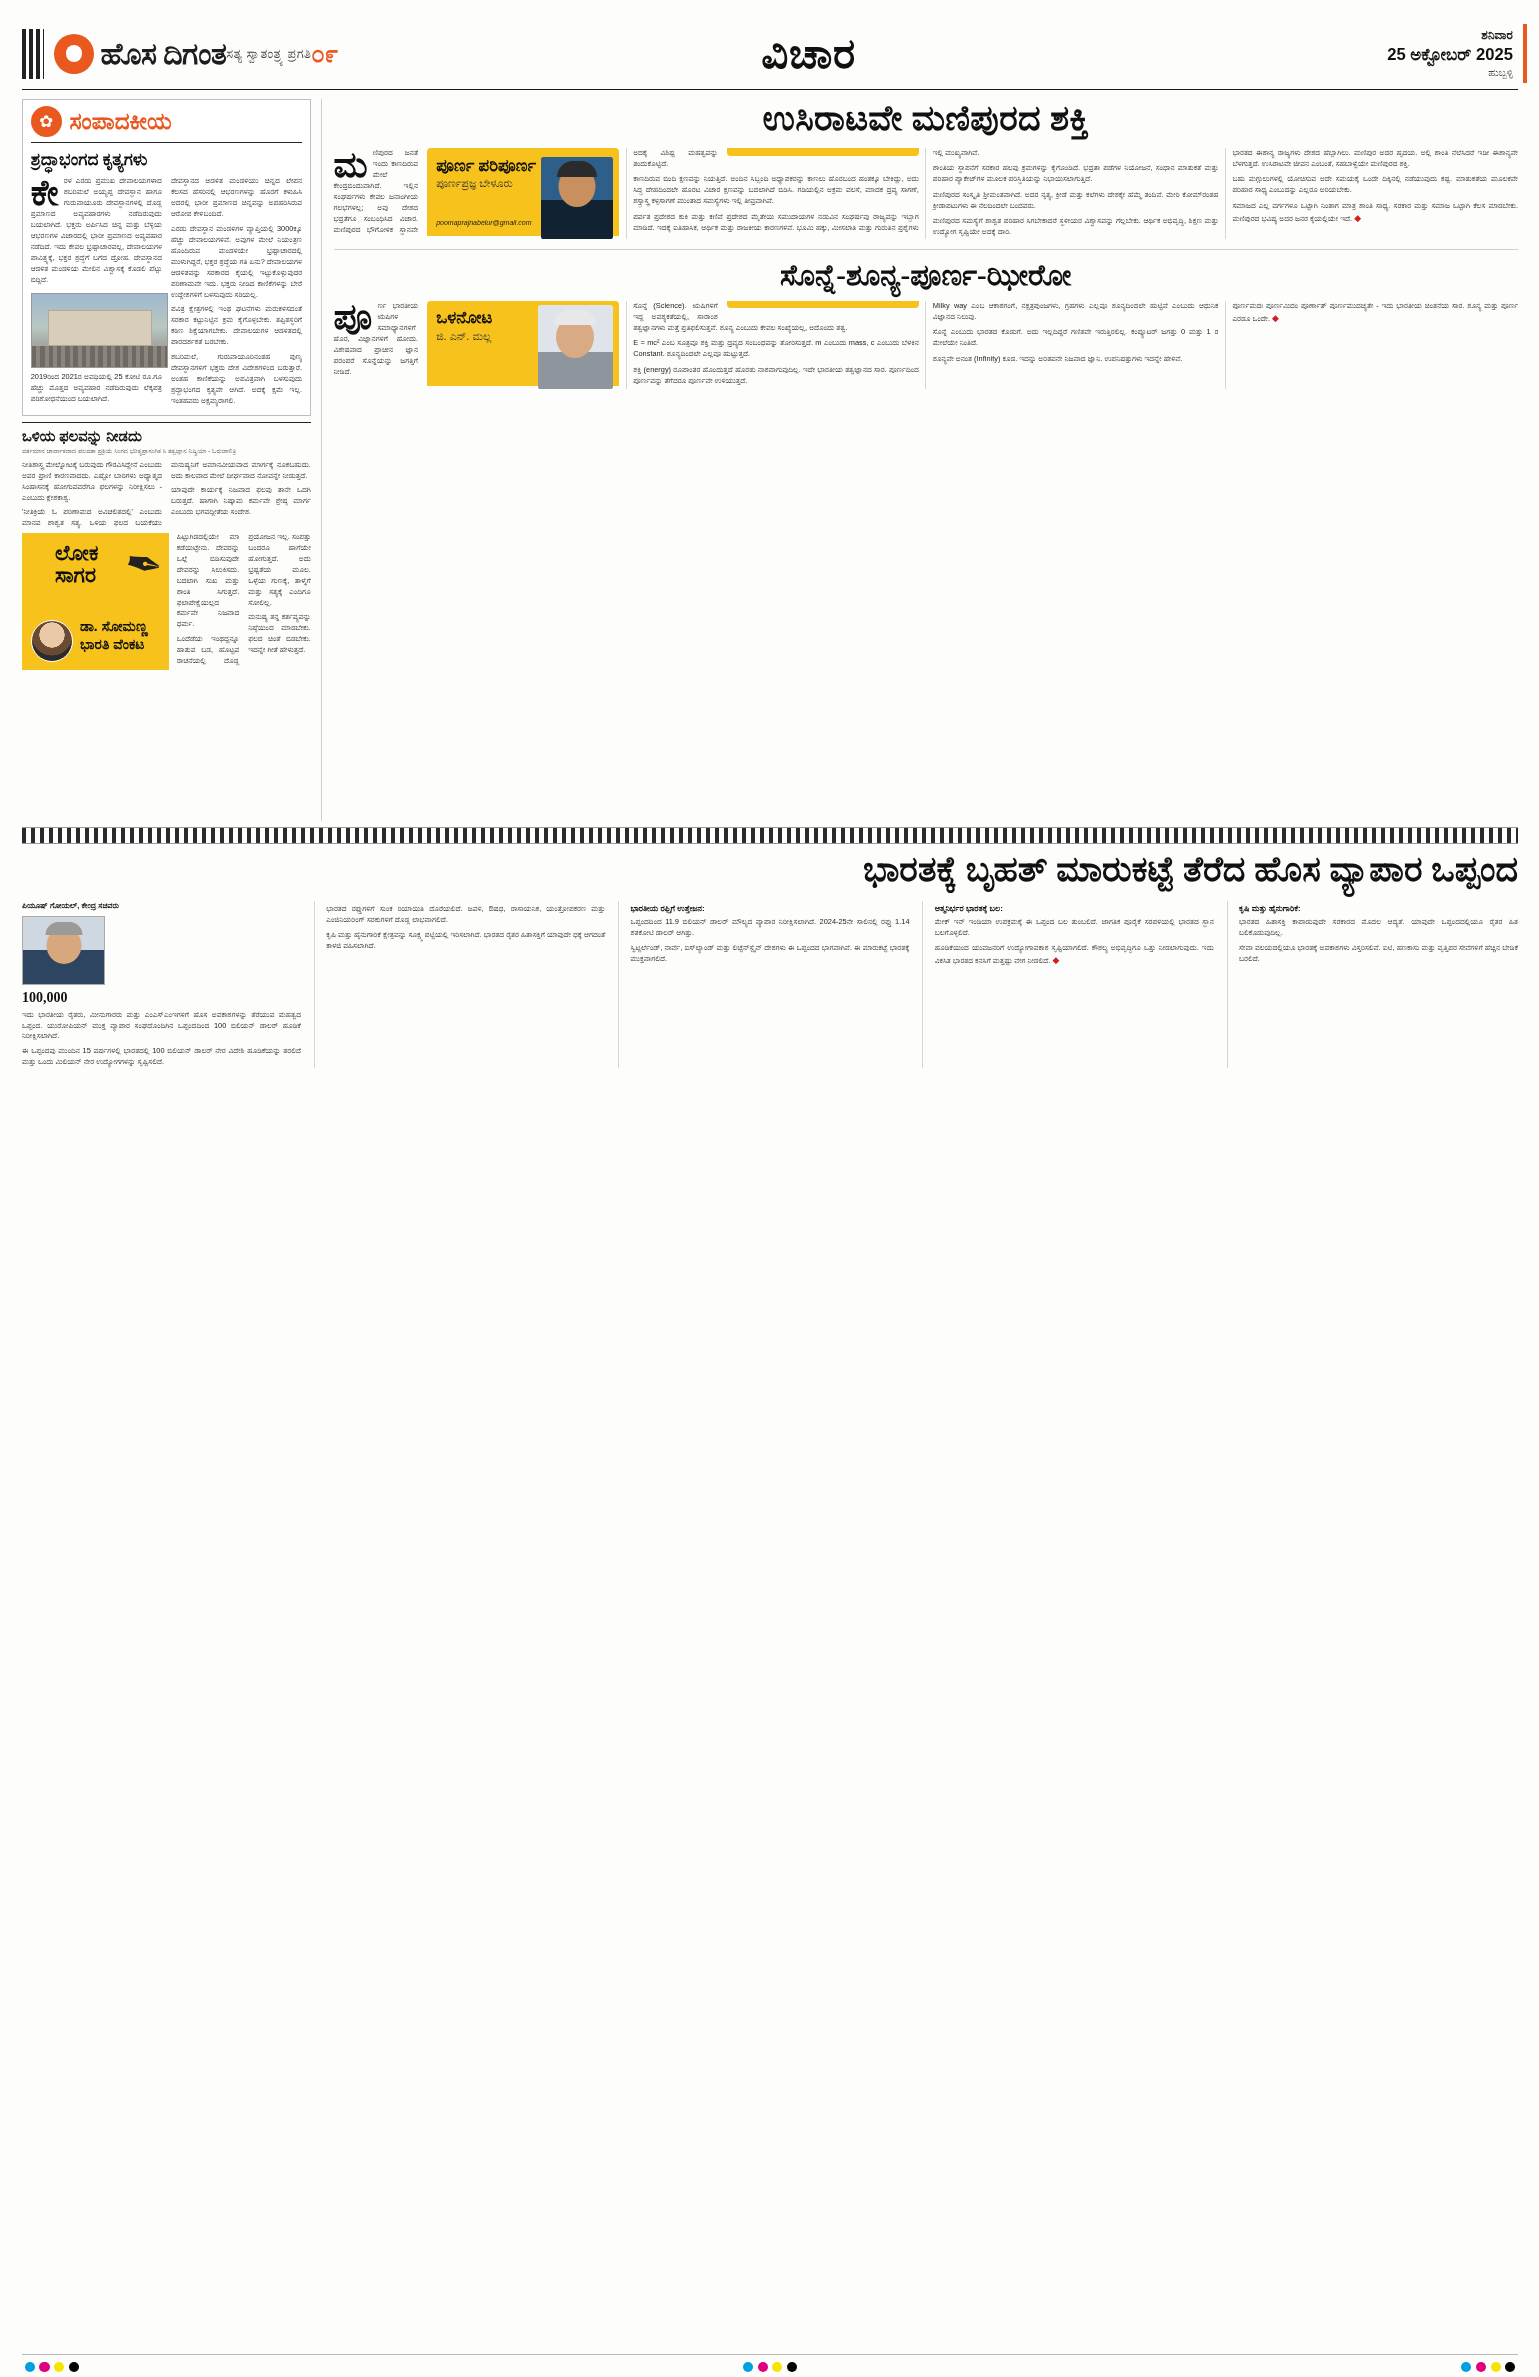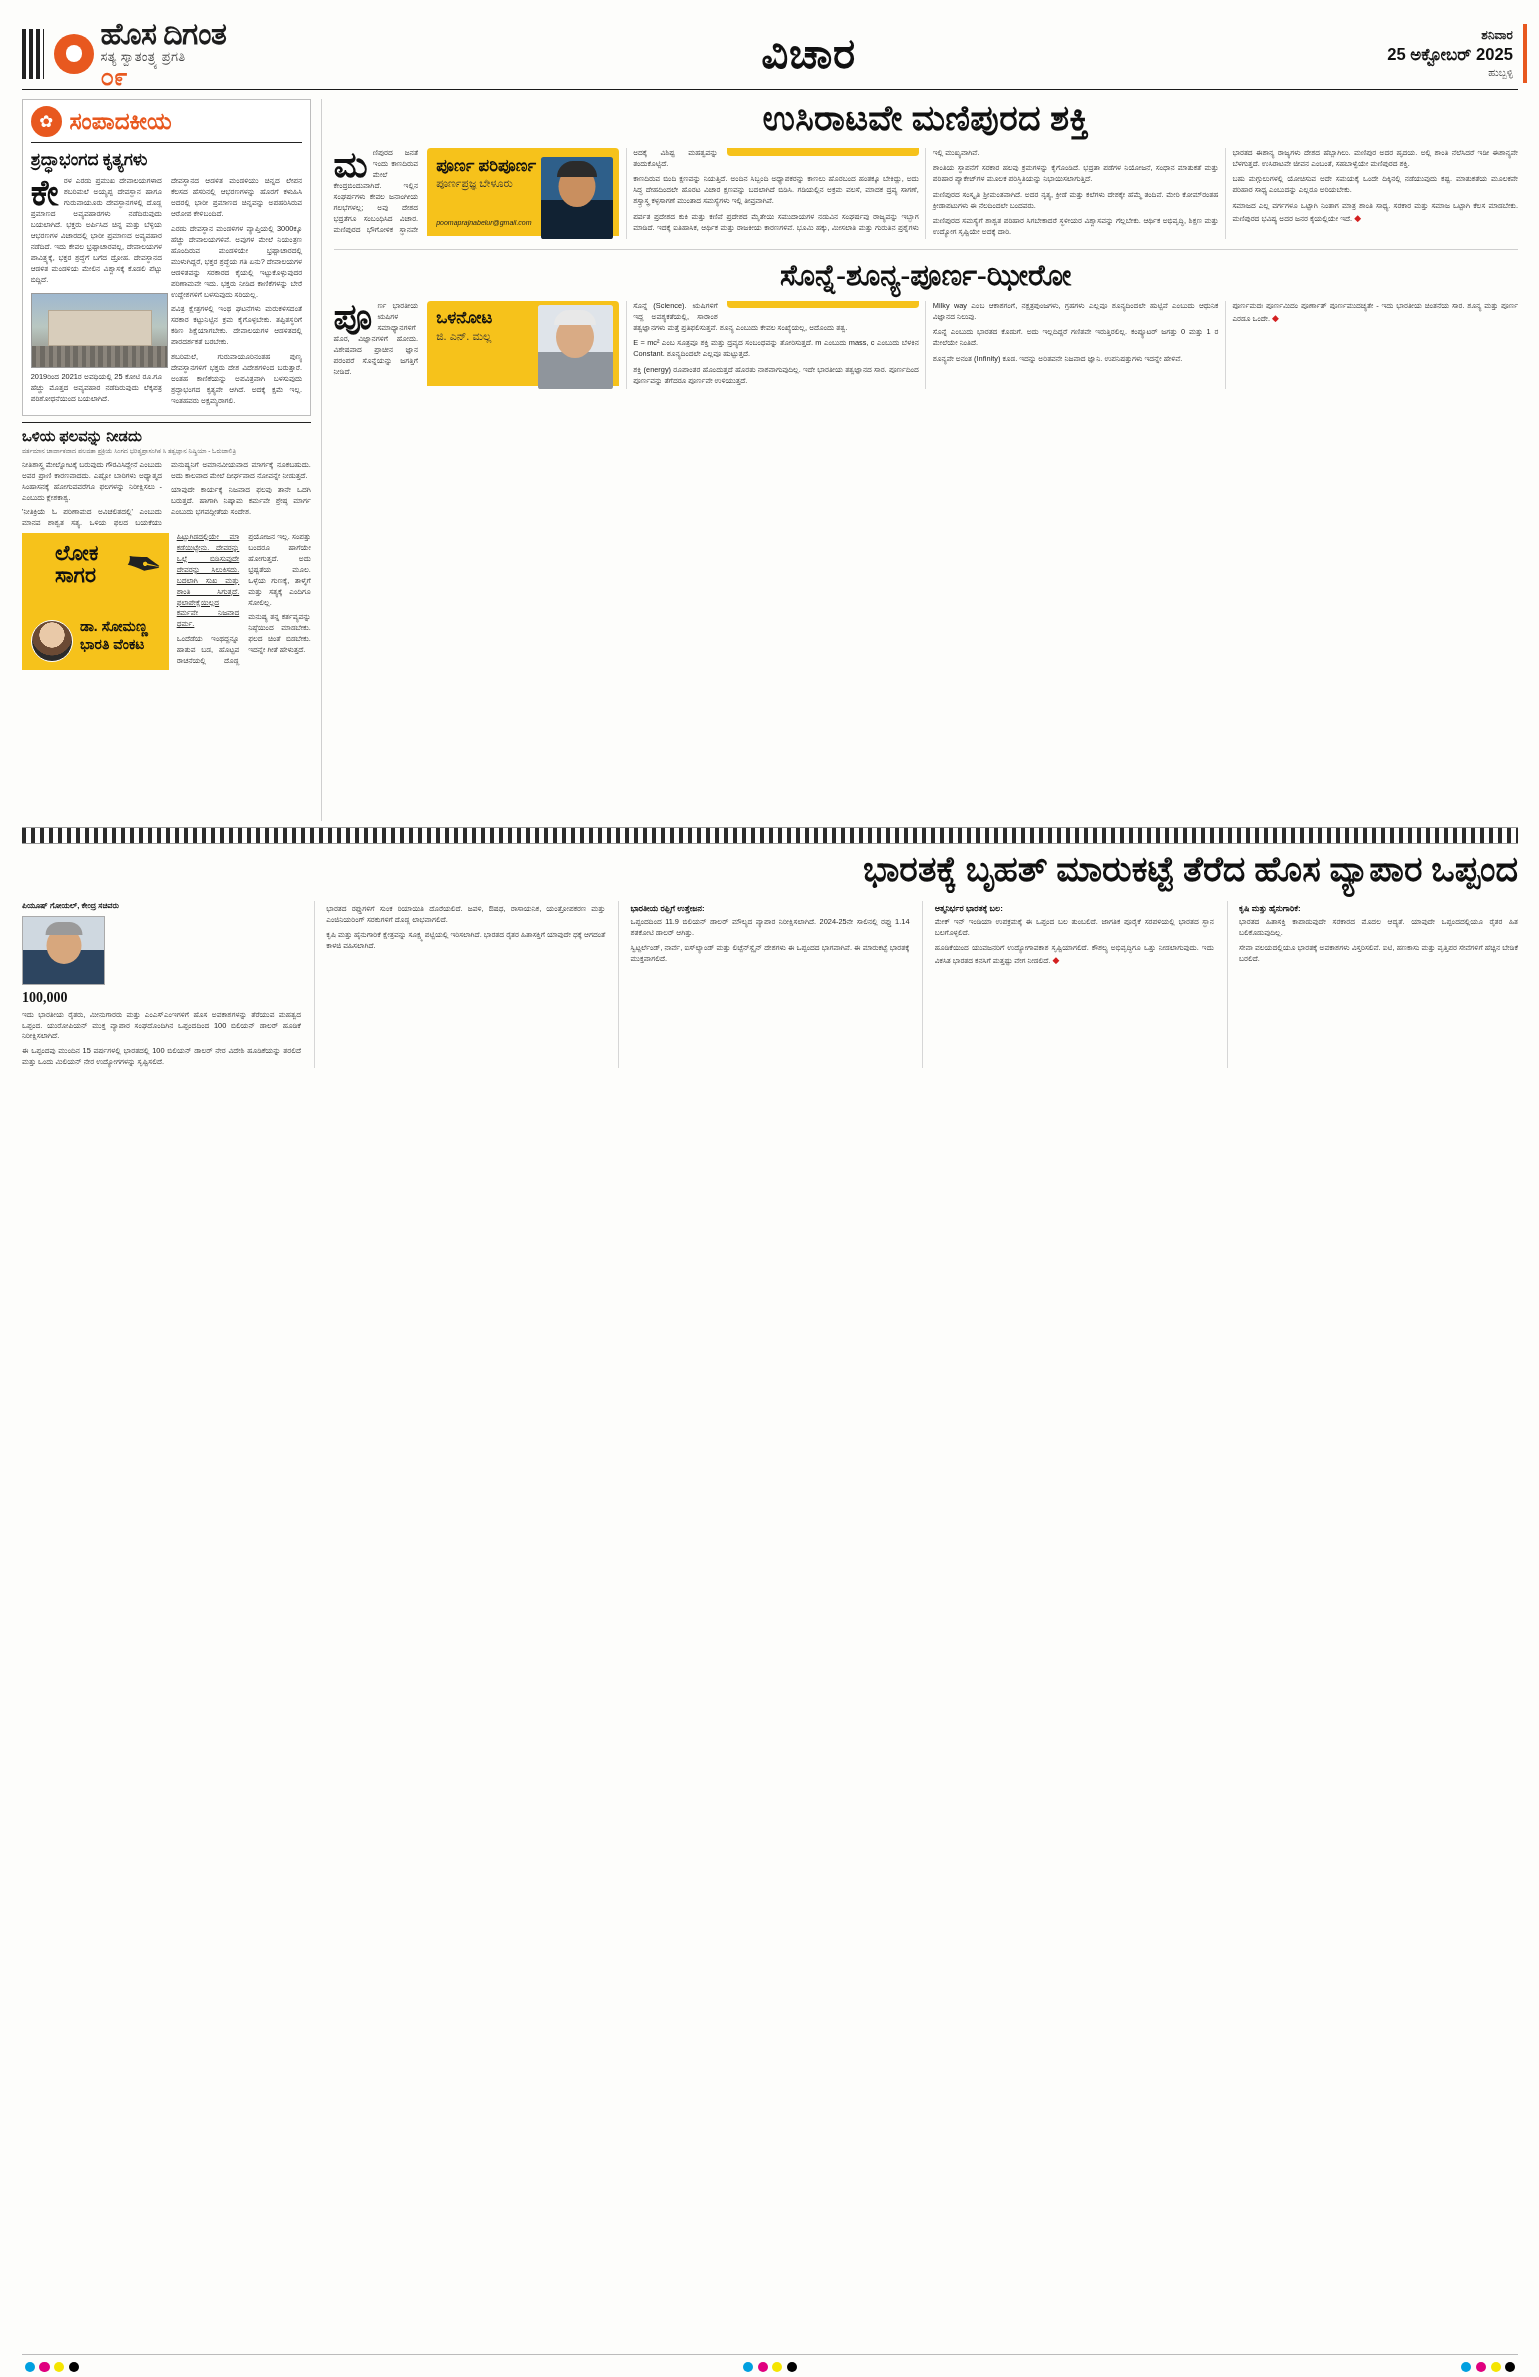--- a/index.html
+++ b/index.html
@@ -43,21 +43,21 @@
   }
   .logo-badge {
     width: 40px; height: 40px; border-radius: 50%;
     background: #e8581f; position: relative; flex: 0 0 auto;
     display:flex;align-items:center;justify-content:center;
   }
   .logo-badge:after{
     content:""; position:absolute; width:16.6px;height:16.6px;border-radius:50%;
     background:#fff;
   }
-  .logo-text { display: flex; flex-direction: column; justify-content: center; }
+  .logo-text { display: flex; flex-direction: row; justify-content: center; align-items: center; }
   .logo-name {
     font-family: "Liberation Serif", serif;
     font-size: 30px; font-weight: bold; color: #1d1d1d; letter-spacing: -0.6px;
     line-height: 1.05;
   }
   .logo-sub { font-size: 13px; color: #444; letter-spacing: 0.3px; }
   .logo-num {
     font-family: "Liberation Serif", serif;
     font-size: 24px; font-weight: bold; color: #e8581f; line-height: 1;
   }
@@ -341,21 +341,21 @@
           <div class="lk-title">
             <span>ಲೋಕ</span>
             <span>ಸಾಗರ</span>
           </div>
           <div class="lk-photo"></div>
           <div class="lk-name">ಡಾ. ಸೋಮಣ್ಣ
 ಭಾರತಿ ವೆಂಕಟ</div>
         </div>
 
         <div class="cols2" style="padding-top:2.6px;">
-          <p class="kn" style="margin:0 0 3.8px 0;text-decoration:underline;">ಹಿಟ್ಟುಗಿಡದಲ್ಲಿಯೇ ಮಾ ಕಡೆಯಿಟ್ಟೇನು. ದೇವರನ್ನು ಒಲ್ಲೆ ಬಿಡಿಸುವುದೇ ದೇವರನ್ನು ಸಿಲುಕಿಸದು. ಬದಲಾಗಿ ಸುಖ ಮತ್ತು ಶಾಂತಿ ಸಿಗುತ್ತದೆ. ಫಲಾಪೇಕ್ಷೆಯಿಲ್ಲದ ಕರ್ಮವೇ ನಿಜವಾದ ಧರ್ಮ.</p>
+          <p class="kn" style="margin:0 0 3.8px 0;">ಹಿಟ್ಟುಗಿಡದಲ್ಲಿಯೇ ಮಾ ಕಡೆಯಿಟ್ಟೇನು. ದೇವರನ್ನು ಒಲ್ಲೆ ಬಿಡಿಸುವುದೇ ದೇವರನ್ನು ಸಿಲುಕಿಸದು. ಬದಲಾಗಿ ಸುಖ ಮತ್ತು ಶಾಂತಿ ಸಿಗುತ್ತದೆ. ಫಲಾಪೇಕ್ಷೆಯಿಲ್ಲದ ಕರ್ಮವೇ ನಿಜವಾದ ಧರ್ಮ.</p>
           <p class="kn" style="margin:0 0 3.8px 0;">ಒಂದೆಡೆಯ ಇಂಥದ್ದನ್ನೂ ಹಾತುವ ಬಡ, ಹೊಟ್ಟವ ರಾಚನೆಯಲ್ಲಿ ದೊಡ್ಡ ಪ್ರಯೋಜನ ಇಲ್ಲ. ಸಂಪತ್ತು ಬಂದರೂ ಹಾಗೆಯೇ ಹೋಗುತ್ತದೆ. ಅದು ಭ್ರಷ್ಟತೆಯ ಮೂಲ. ಒಳ್ಳೆಯ ಗುಣಕ್ಕೆ, ತಾಳ್ಮೆಗೆ ಮತ್ತು ಸತ್ಯಕ್ಕೆ ಎಂದಿಗೂ ಸೋಲಿಲ್ಲ.</p>
           <p class="kn" style="margin:0;">ಮನುಷ್ಯ ತನ್ನ ಕರ್ತವ್ಯವನ್ನು ನಿಷ್ಠೆಯಿಂದ ಮಾಡಬೇಕು. ಫಲದ ಚಿಂತೆ ಬಿಡಬೇಕು. ಇದನ್ನೇ ಗೀತೆ ಹೇಳುತ್ತದೆ.</p>
         </div>
       </div>
     </div>
 
     <div class="right-zone">
 
       <div>
         <div class="main-hdl">ಉಸಿರಾಟವೇ ಮಣಿಪುರದ ಶಕ್ತಿ</div>

